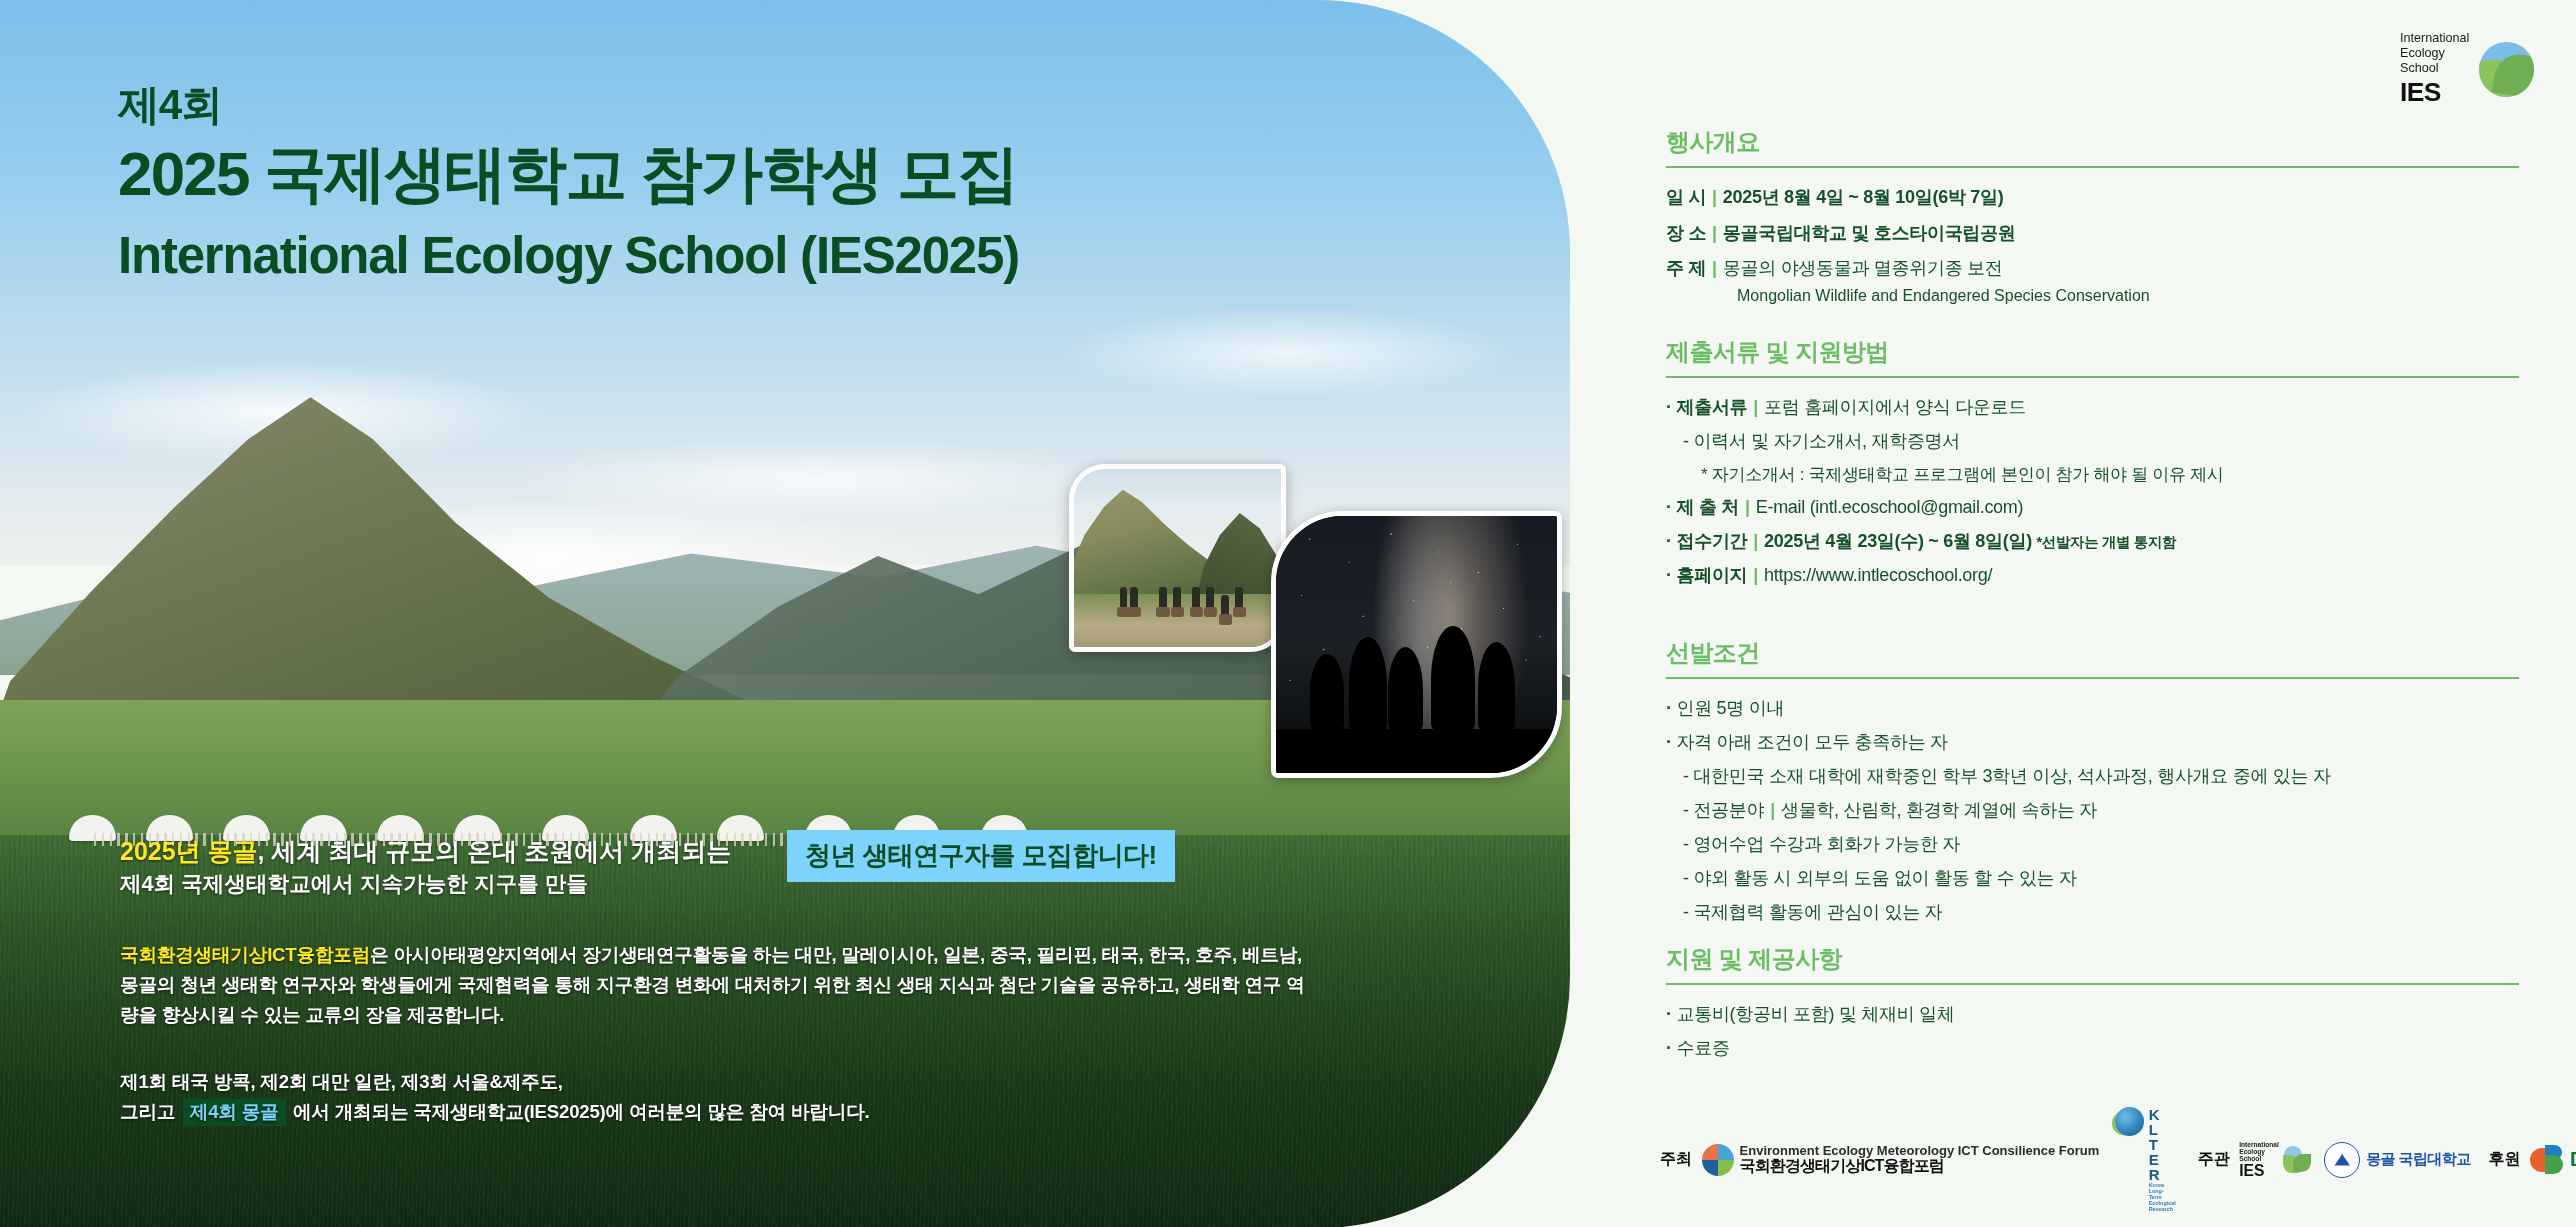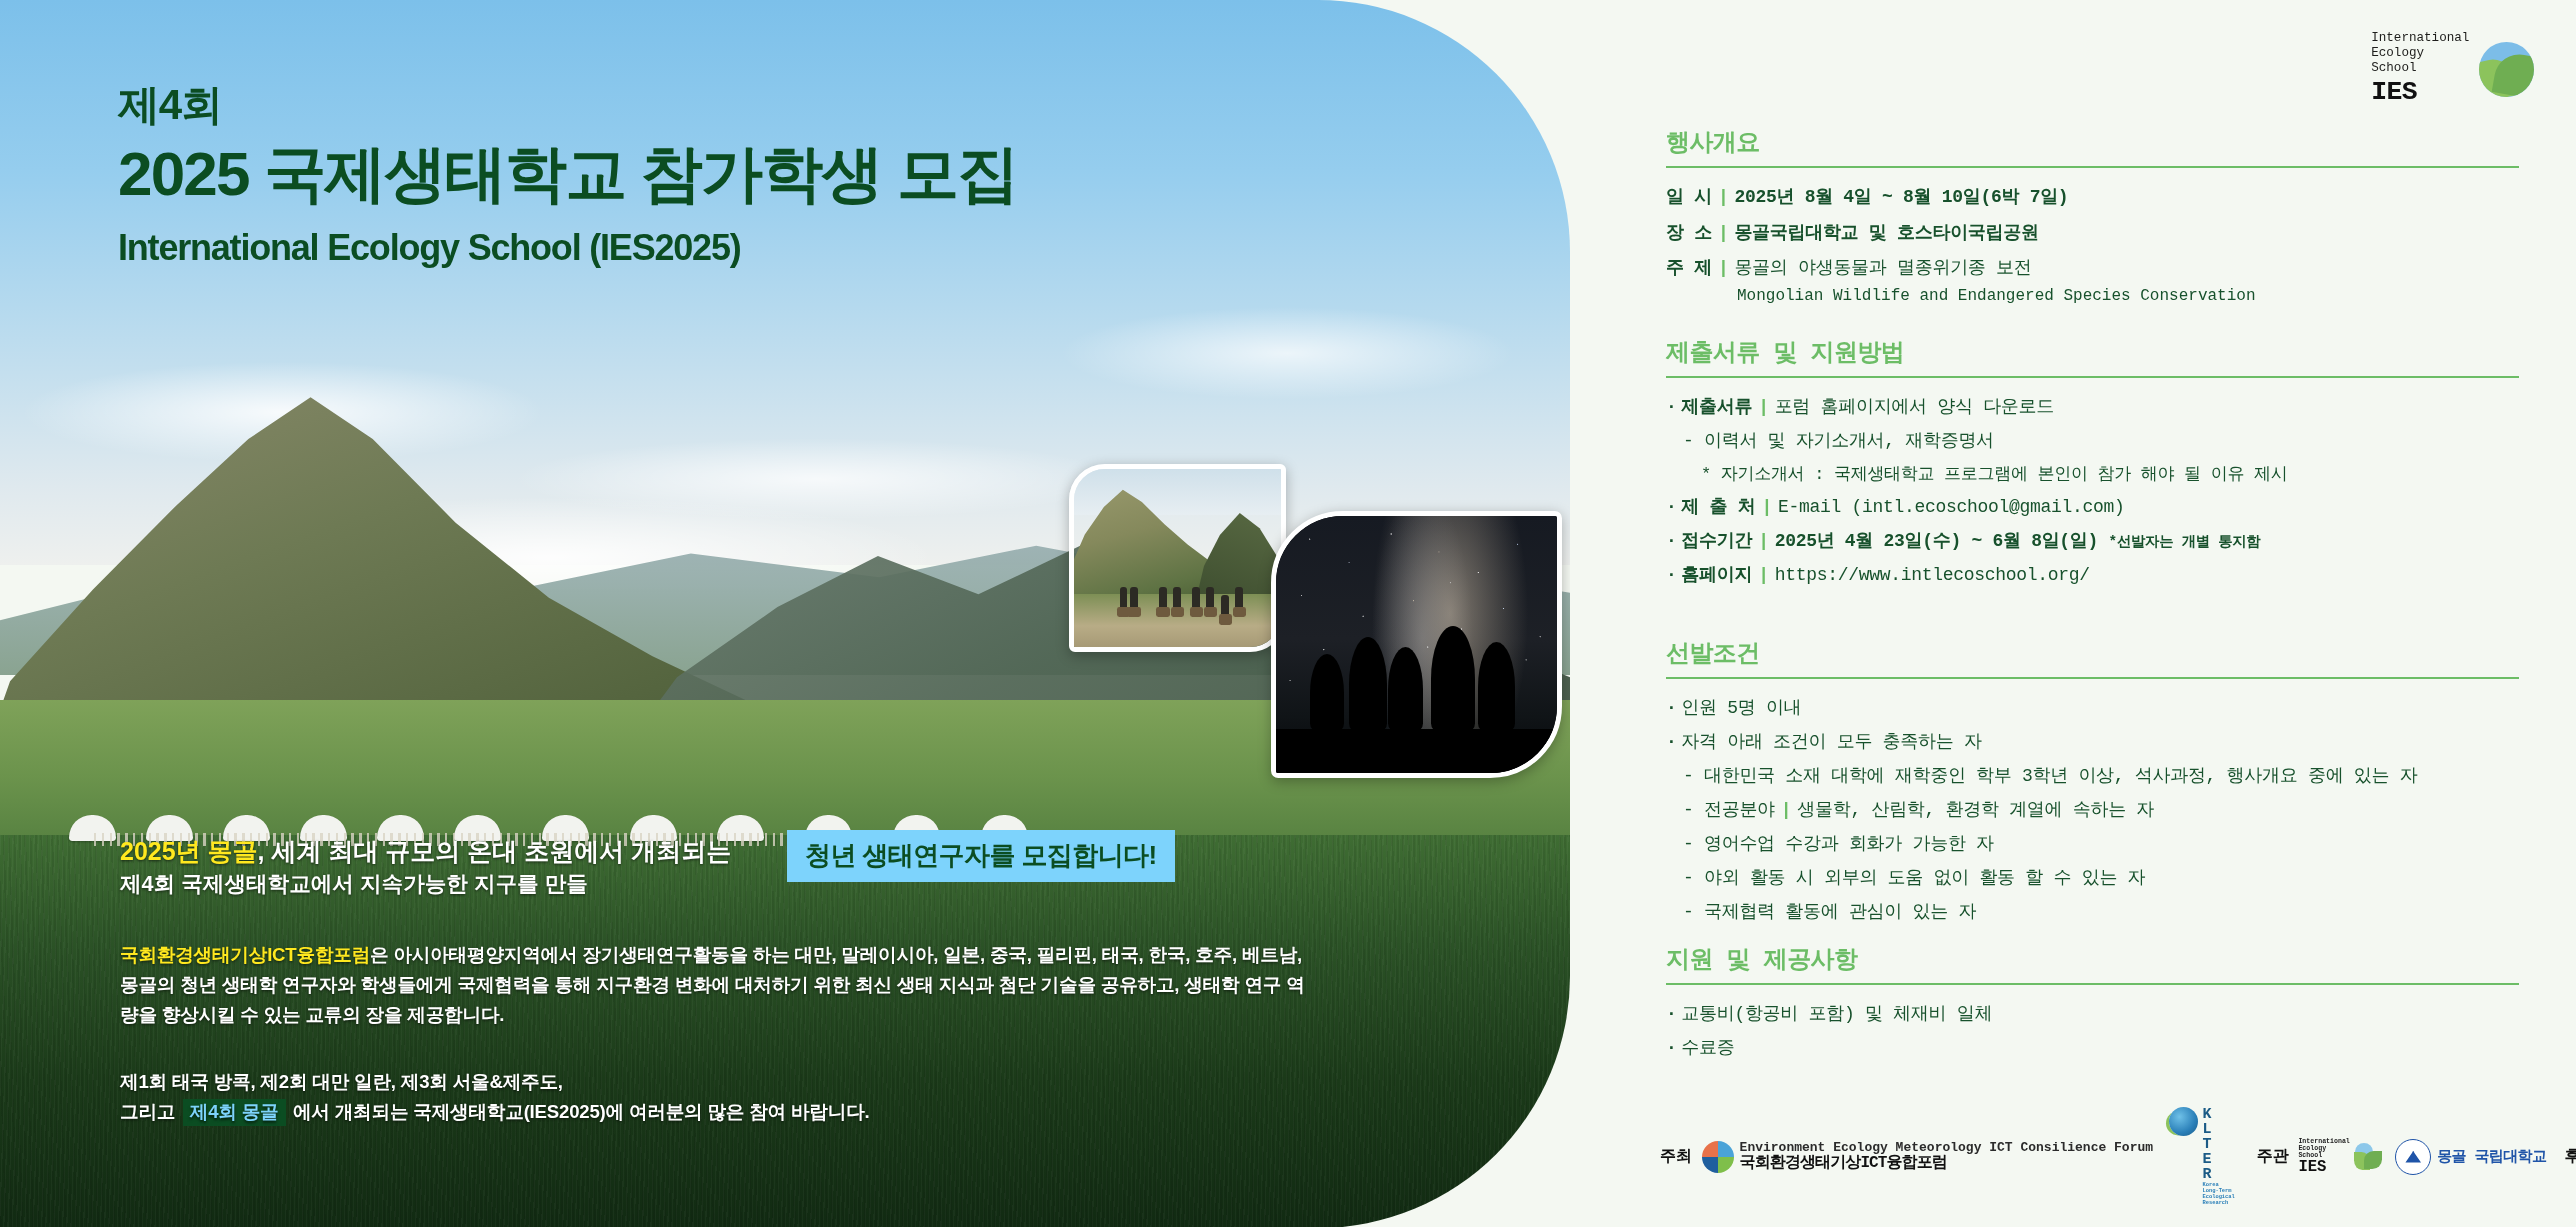--- a/index.html
+++ b/index.html
@@ -146,21 +146,21 @@
   .t-ep{
     position:absolute;left:118px;top:84px;
     font-size:42px;font-weight:800;color:#0b4d22;letter-spacing:-1.2px;line-height:1;
   }
   .t-main{
     position:absolute;left:118px;top:141px;
     font-size:62px;font-weight:800;color:#0b4d22;letter-spacing:-1.8px;line-height:1.08;white-space:nowrap;
   }
   .t-sub{
     position:absolute;left:118px;top:228px;
-    font-size:36px;font-weight:700;color:#0b4d22;letter-spacing:-1.2px;line-height:1.1;white-space:nowrap;
+    font-size:51px;font-weight:700;color:#0b4d22;letter-spacing:-1.2px;line-height:1.1;white-space:nowrap;
   }
 
   
   .tag-line1{
     position:absolute;left:120px;top:836px;
     font-size:25px;font-weight:700;color:#ffffff;line-height:1.25;white-space:nowrap;
     text-shadow:0 1.2px 3px rgba(0,0,0,.6);
   }
   .tag-line1 .hl{color:#ffe81f;}
   .tag-line2{
@@ -180,21 +180,21 @@
   .para-1{top:940px;width:1196px;}
   .para-1 .hl{color:#ffe81f;font-weight:800;}
   .para-2{top:1067px;width:1196px;}
   .chip{
     background:#0b4d22;color:#7dd3fc;font-weight:700;
     padding:2.4px 7.2px 3.6px 7.2px;margin:0 2.4px;
   }
 
   
   .right{
-    position:absolute;left:1570px;top:0;width:1006px;height:1004px;background:#f4f8f2;font-family:Liberation Mono, monospace;
+    position:absolute;left:1570px;top:0;width:1006px;height:1004px;background:#f4f8f2;
   }
   .ies-logo{
     position:absolute;right:42px;top:31px;display:flex;align-items:center;gap:9.6px;
   }
   .ies-words{font-size:12.6px;line-height:1.18;color:#1d1d1b;font-weight:500;text-align:left;}
   .ies-abbr{font-size:26.4px;font-weight:800;color:#111;letter-spacing:-0.6px;margin-top:1.2px;}
   .ies-mark{position:relative;width:55px;height:55px;}
   .ies-circ{position:absolute;inset:0;border-radius:50%;background:#7cbde8;overflow:hidden;}
   .ies-leaf-a{
     position:absolute;left:-1.2px;bottom:-2.4px;width:36px;height:40px;background:#8cc35c;

